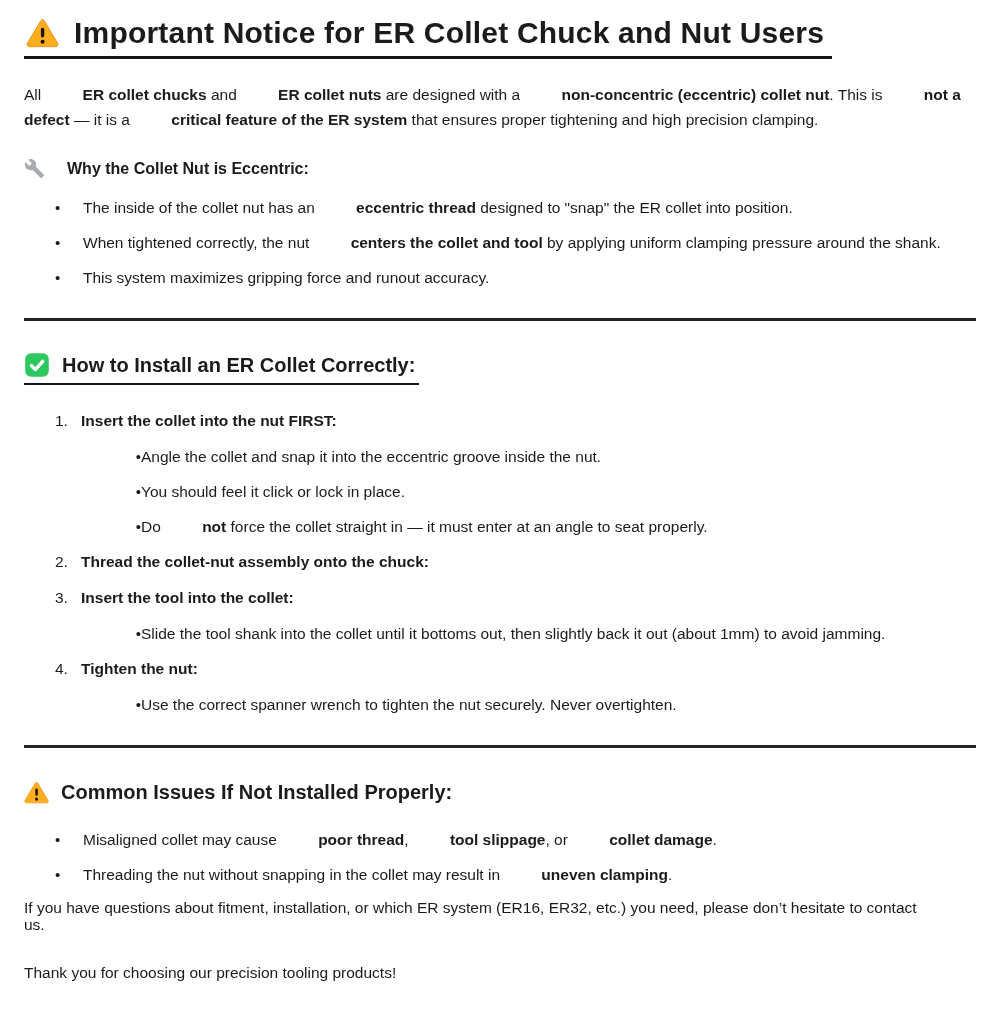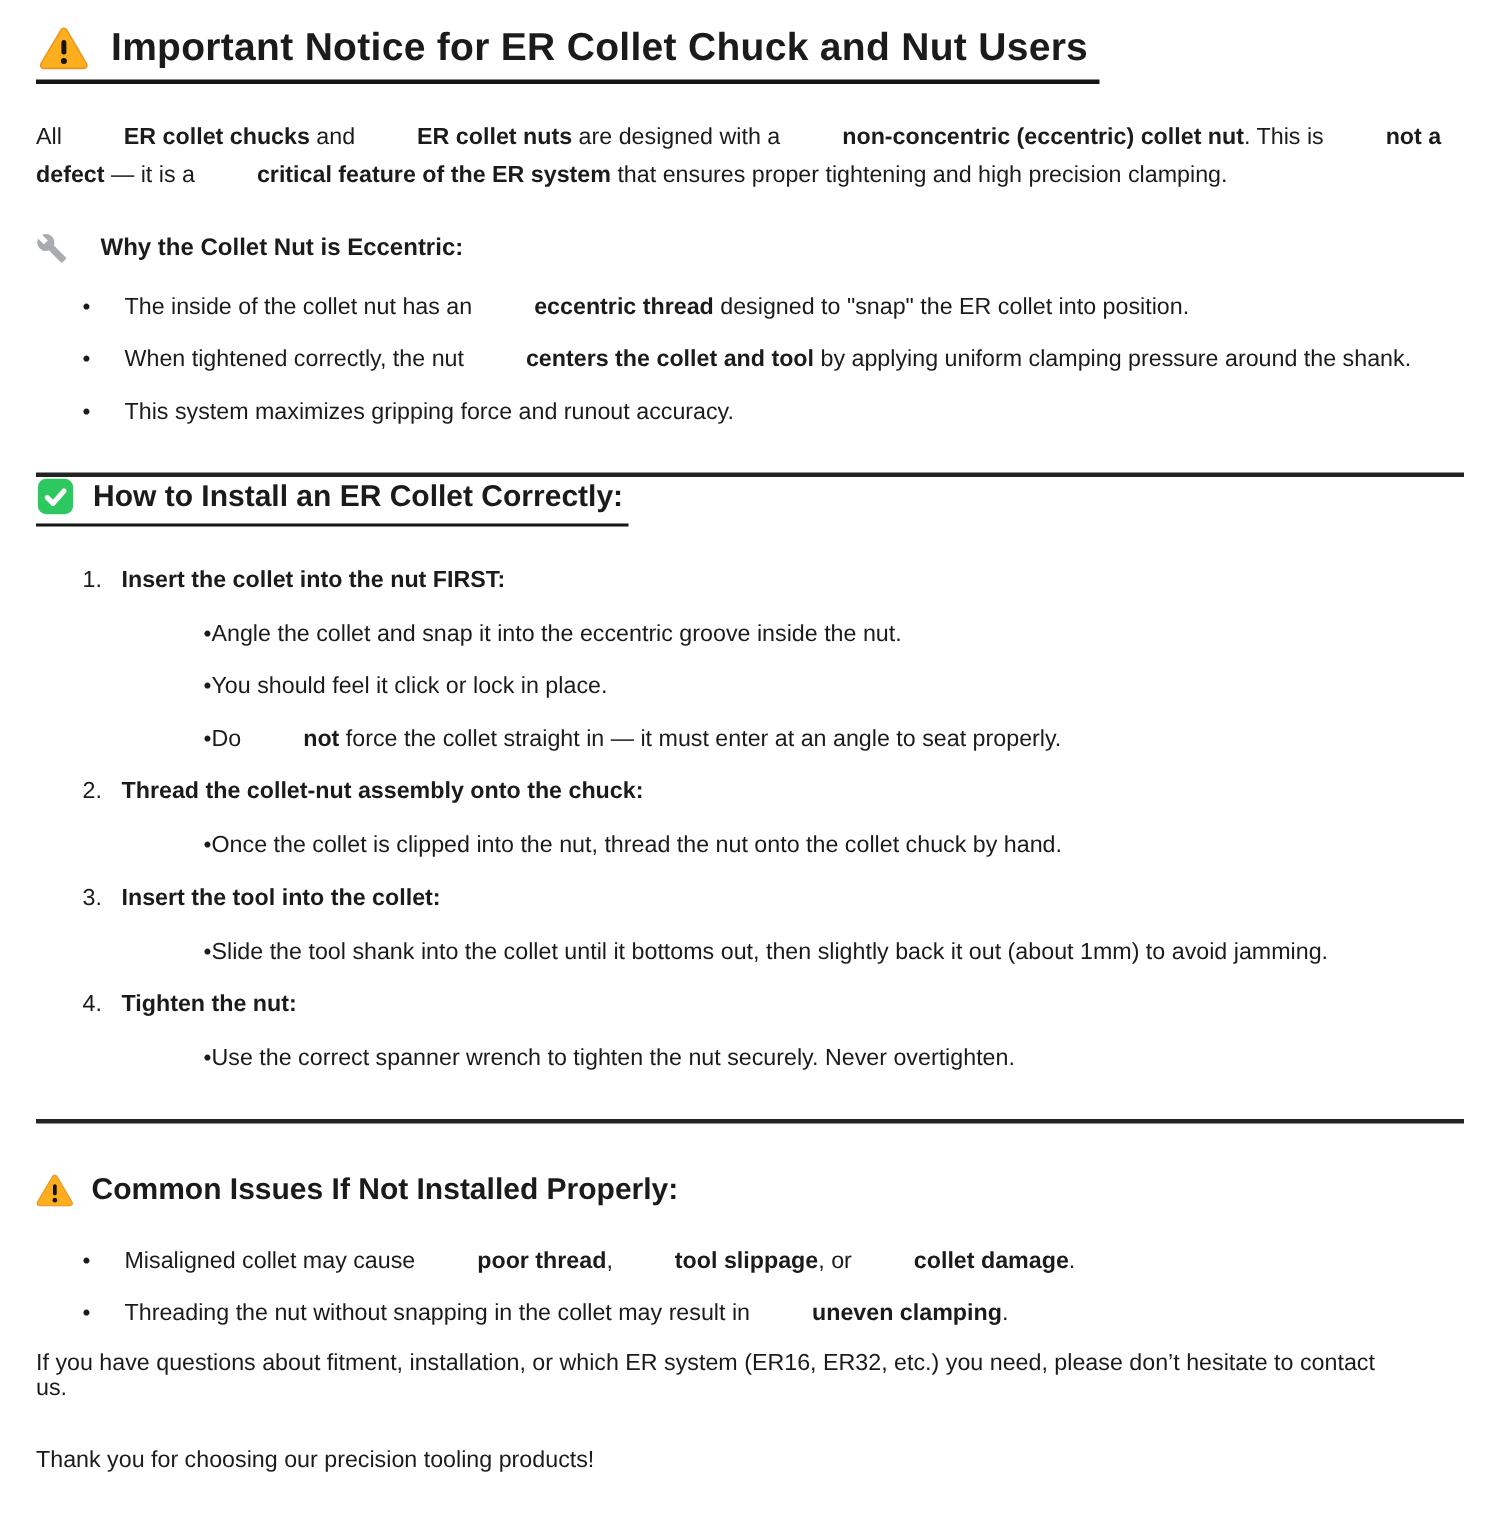--- a/index.html
+++ b/index.html
@@ -14,26 +14,27 @@
   .page { padding: 14px 24px 0 24px; }
 
   b { font-weight: 700; padding-left: 37px; }
 
   
   .h1-row {
     display: inline-flex; align-items: center; gap: 15px;
     border-bottom: 3px solid #151515;
     padding: 2px 8px 6px 2px;
   }
-  .h1-text { font-size: 26px; font-weight: 700; letter-spacing: .2px; }
+  .h1-text { font-size: 30px; font-weight: 700; letter-spacing: .2px; }
 
   .h2-row {
     display: inline-flex; align-items: center; gap: 12px;
     border-bottom: 2.5px solid #151515;
     padding: 0 4px 5px 0;
+    margin-top: 31px;
   }
   .h2-text { font-size: 20px; font-weight: 700; }
 
   .h3-row {
     display: flex; align-items: center; gap: 12px;
     margin-top: 33px;
     text-align: right;
   }
   .h3-text { font-size: 20px; font-weight: 700; }
 
@@ -147,24 +148,20 @@
     </div>
     <div class="row b2">
       <span class="marker"></span>
       <span>Do <b>not</b> force the collet straight in — it must enter at an angle to seat properly.</span>
     </div>
 
     <div class="step-title-row">
       <span class="step-num">2.</span>
       <span class="step-title">Thread the collet-nut assembly onto the chuck:</span>
     </div>
-    <div class="row b2">
-      <span class="marker"></span>
-      <span>Once the collet is clipped into the nut, thread the nut onto the collet chuck by hand.</span>
-    </div>
 
     <div class="step-title-row">
       <span class="step-num">3.</span>
       <span class="step-title">Insert the tool into the collet:</span>
     </div>
     <div class="row b2">
       <span class="marker"></span>
       <span>Slide the tool shank into the collet until it bottoms out, then slightly back it out (about 1mm) to avoid jamming.</span>
     </div>
 

